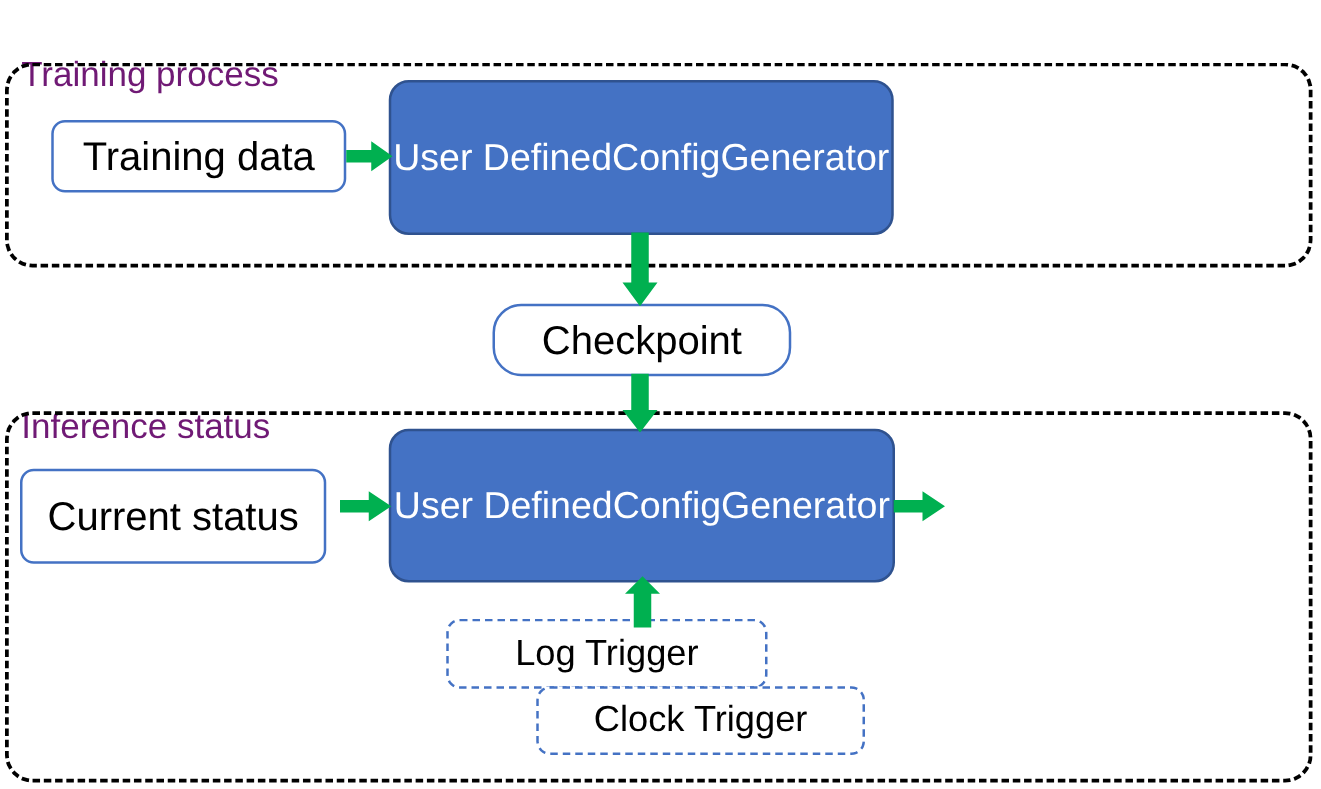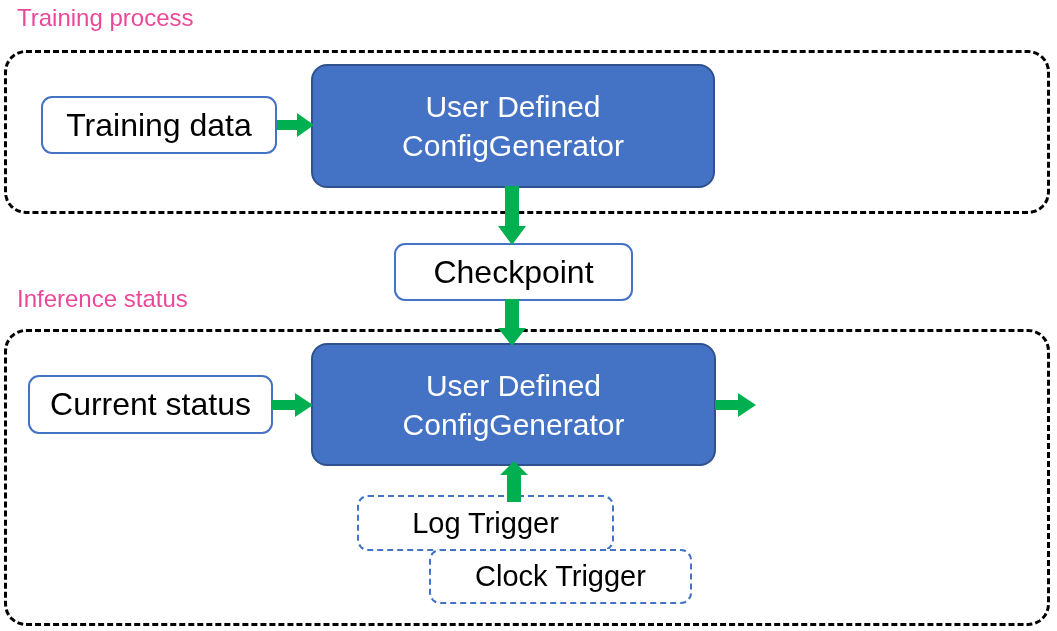--- a/index.html
+++ b/index.html
@@ -15,25 +15,26 @@
     position: relative;
     width: 1057px;
     height: 631px;
     background: #ffffff;
     overflow: hidden;
   }
 
   
   .section-label {
     position: absolute;
-    font-size: 24px;
+    font-size: 28px;
     line-height: 1;
-    color: #ec4899;
+    color: #701a75;
     white-space: nowrap;
     letter-spacing: 0px;
+    margin-top: 40px;
   }
   .section-label.training { left: 17px; top: 6px; }
   .section-label.inference { left: 17px; top: 287px; }
 
   
   .group-box {
     position: absolute;
     box-sizing: border-box;
     border: 3px dashed #000000;
     border-radius: 22px;
@@ -60,33 +61,33 @@
     border: 2px solid #4472C4;
     border-radius: 11px;
     display: flex;
     align-items: center;
     justify-content: center;
     font-size: 32px;
     color: #000000;
     white-space: nowrap;
   }
   .node-training-data  { left: 41px;  top: 96px;  width: 236px; height: 58px; }
-  .node-checkpoint     { left: 394px; top: 243px; width: 239px; height: 58px; }
-  .node-current-status { left: 28px;  top: 375px; width: 245px; height: 59px; }
+  .node-checkpoint     { left: 394px; top: 243px; width: 239px; height: 58px; border-radius: 23px; }
+  .node-current-status { left: 16px;  top: 375px; width: 245px; height: 76px; }
   .node-output-config  { left: 755px; top: 375px; width: 256px; height: 59px; }
 
   
   .node-filled {
     position: absolute;
     box-sizing: border-box;
     background: #4472C4;
     border: 2px solid #2F528F;
     border-radius: 16px;
     display: flex;
-    flex-direction: column;
+    flex-direction: row;
     align-items: center;
     justify-content: center;
     color: #ffffff;
     font-size: 30px;
     line-height: 1.30;
     text-align: center;
   }
   .node-generator-train { left: 311px; top: 64px;  width: 404px; height: 124px; }
   .node-generator-infer { left: 311px; top: 343px; width: 405px; height: 123px; }
   .node-filled .gen-line { display: block; white-space: nowrap; }

